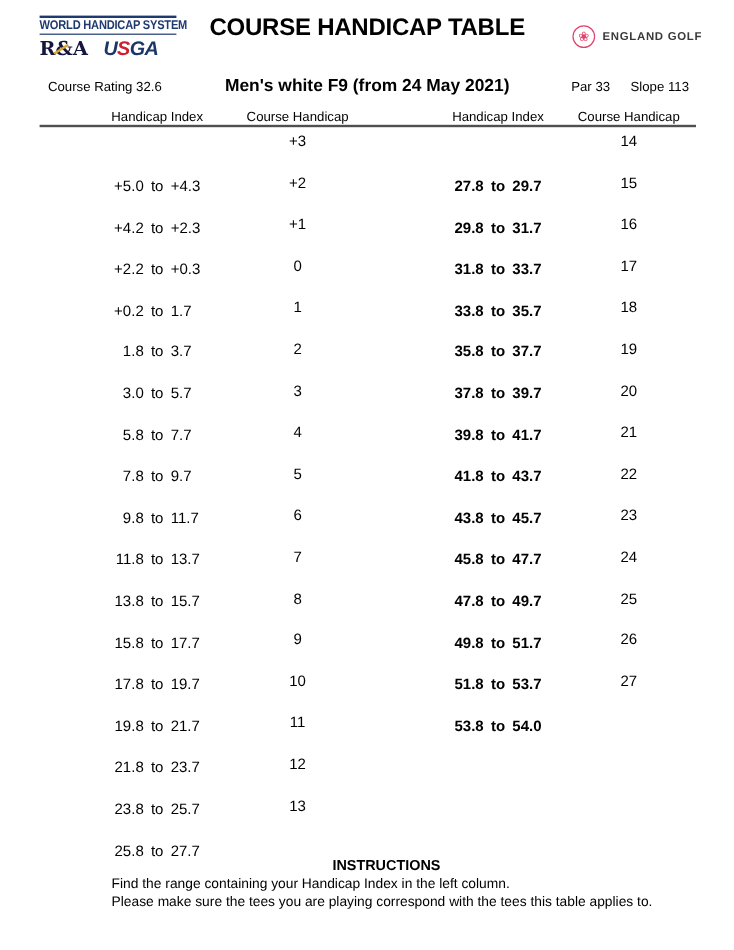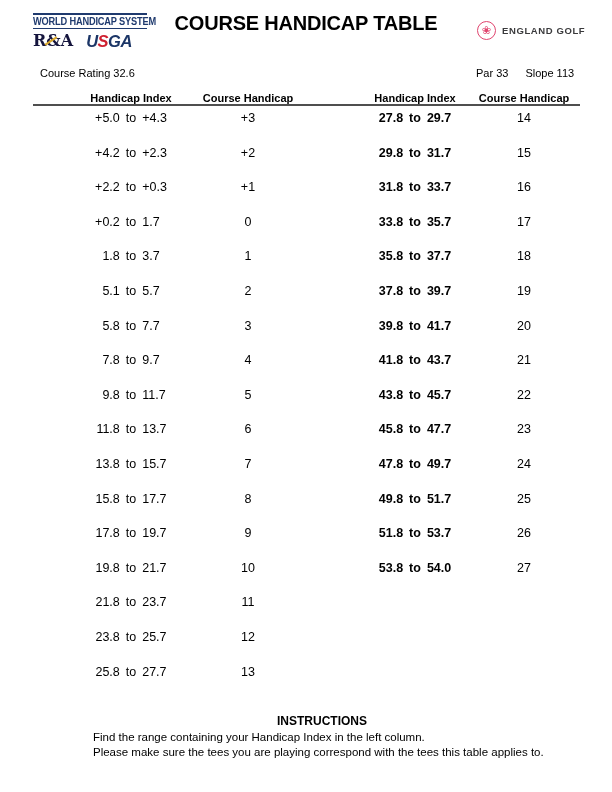--- a/index.html
+++ b/index.html
@@ -48,30 +48,30 @@
   .eg-label{font-size:9.5px;font-weight:700;color:#3a3a3c;letter-spacing:.6px;}
   
   .course-rating{position:absolute;left:40px;top:67px;font-size:11px;line-height:13px;}
   .tee-title{
     position:absolute;left:0;right:0;top:64px;text-align:center;
     font-size:14.5px;font-weight:700;line-height:17px;
   }
   .par-slope{position:absolute;left:476px;top:67px;font-size:11px;line-height:13px;display:flex;gap:17px;justify-content:space-between;}
   
   .thead{position:absolute;left:0;top:92px;width:612px;height:12px;}
-  .thead .cell{font-size:11px;font-weight:700;line-height:12px;}
+  .thead .cell{font-size:11px;font-weight:400;line-height:12px;}
   .head-rule{position:absolute;left:33px;top:104px;width:547px;height:2px;background:#4f4f4f;}
   .tbody{position:absolute;left:0;top:0;width:612px;height:792px;pointer-events:none;}
   .trow{position:absolute;left:0;width:612px;height:16px;}
   .cell{
     position:absolute;transform:translateX(-50%);white-space:nowrap;
     font-size:12.5px;line-height:16px;text-align:center;
   }
   .c1{left:131px;} .c2{left:248px;} .c3{left:415px;font-weight:bold;} .c4{left:524px;}
-  .range{display:inline-flex;gap:6px;align-items:baseline;}
+  .range{display:inline-flex;gap:6px;align-items:baseline;margin-top:37px;}
   .rf{min-width:32px;text-align:right;display:inline-block;}
   .ru{min-width:32px;text-align:left;display:inline-block;}
   
   .instr-title{
     position:absolute;left:0;right:0;top:715px;text-align:center;
     font-size:12px;font-weight:700;line-height:13px;padding-left:32px;
   }
   .instr{position:absolute;left:93px;top:730px;font-size:11.5px;line-height:14.8px;}
 </style>
 </head>
@@ -96,20 +96,21 @@
   <div class="page-title">COURSE HANDICAP TABLE</div>
 
   <div class="england">
     <span class="badge">
         <span class="rose">❀</span>
       </span>
     <span class="eg-label">ENGLAND GOLF</span>
   </div>
 
   <div class="course-rating">Course Rating 32.6</div>
+  <div class="tee-title">Men's white F9 (from 24 May 2021)</div>
   <div class="par-slope">
     <span>Par 33</span>
     <span>Slope 113</span>
   </div>
 
   <div class="thead">
     <span class="cell c1">Handicap Index</span>
     <span class="cell c2">Course Handicap</span>
     <span class="cell c3">Handicap Index</span>
     <span class="cell c4">Course Handicap</span>
@@ -187,21 +188,21 @@
     <span class="cell c3 range">
       <span class="rf">35.8</span>
       <span class="rt">to</span>
       <span class="ru">37.7</span>
     </span>
     <span class="cell c4">18</span>
   </div>
 
   <div class="trow" style="top: 283px;">
     <span class="cell c1 range">
-      <span class="rf">5.1</span>
+      <span class="rf">3.0</span>
       <span class="rt">to</span>
       <span class="ru">5.7</span>
     </span>
     <span class="cell c2">2</span>
     <span class="cell c3 range">
       <span class="rf">37.8</span>
       <span class="rt">to</span>
       <span class="ru">39.7</span>
     </span>
     <span class="cell c4">19</span>

